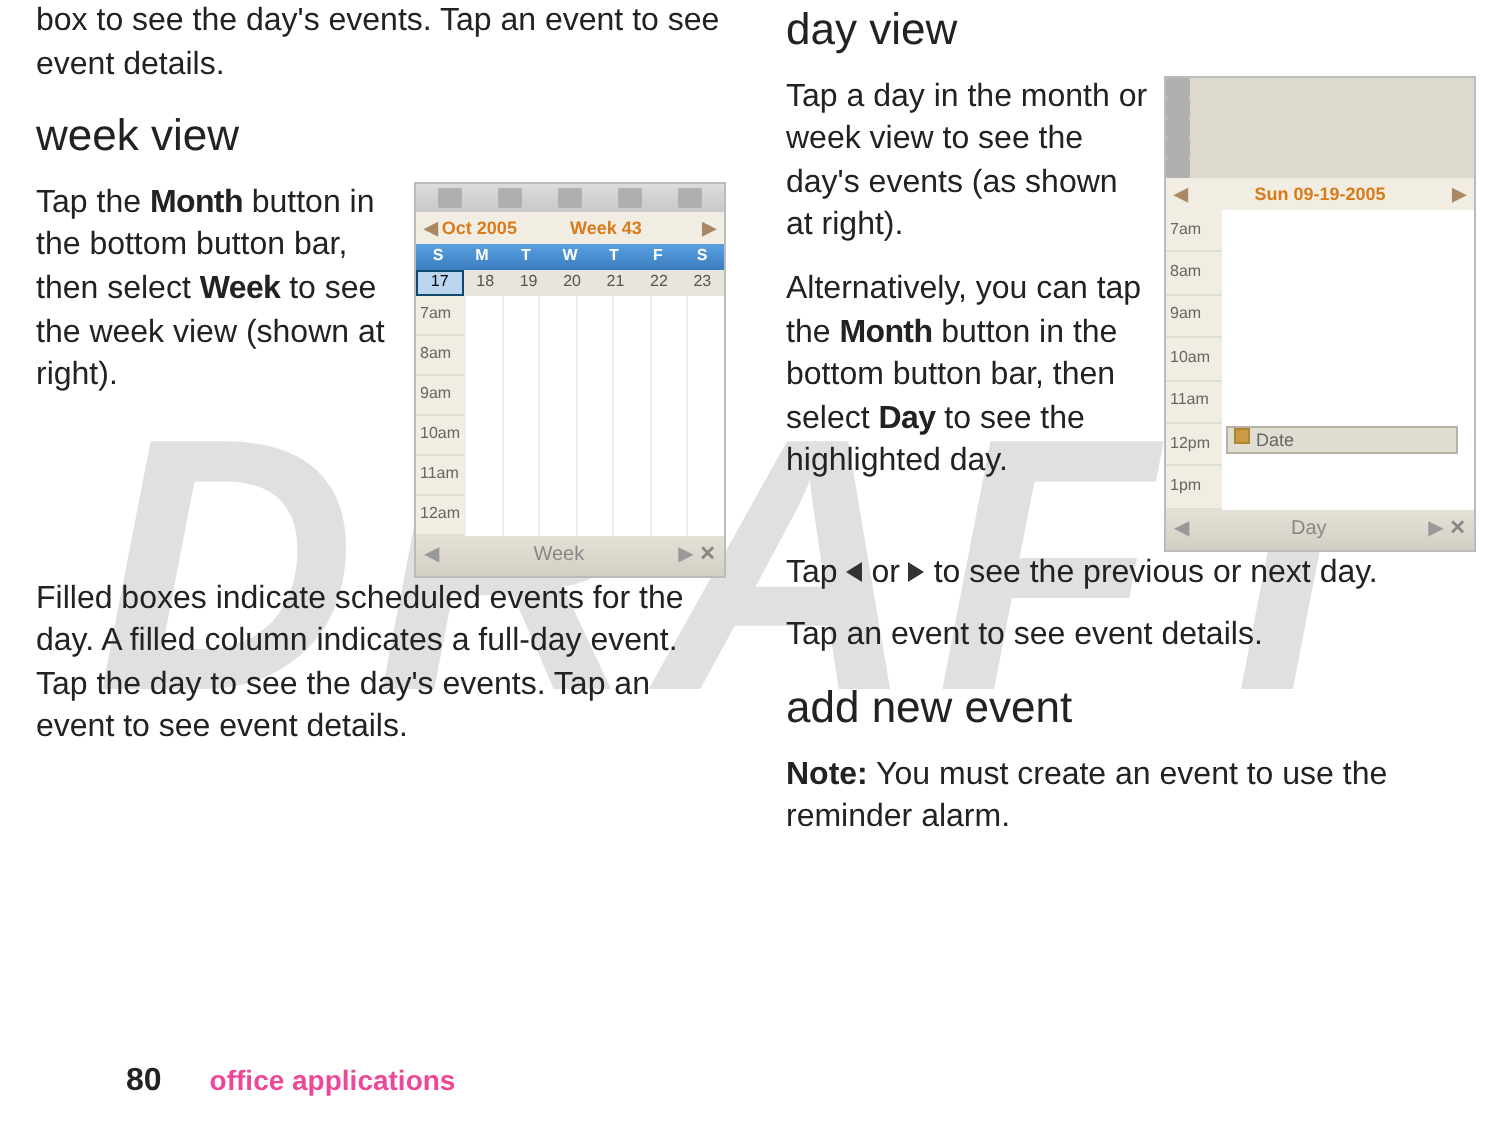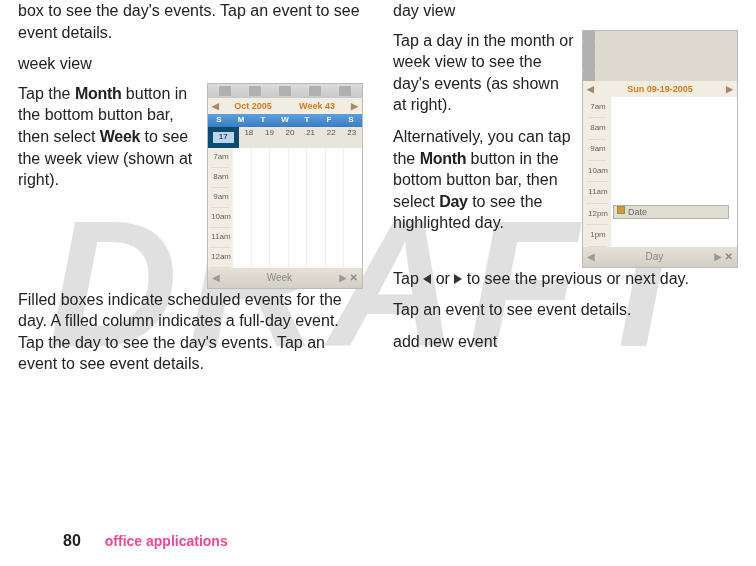--- a/index.html
+++ b/index.html
@@ -32,21 +32,21 @@
     padding: 0 18px;
     gap: 30px;
   }
   .col {
     flex: 1;
     font-size: 16px;
     line-height: 1.35;
   }
   .col p { margin-bottom: 10px; }
   .heading {
-    font-size: 16px;
+    font-size: 22px;
     font-weight: normal;
     margin: 10px 0 8px 0;
   }
   .bold { font-weight: bold; }
   .sans-narrow { font-family: Arial, sans-serif; letter-spacing: -0.3px; }
 
   
   .weekshot {
     float: right;
     width: 156px;
@@ -69,50 +69,49 @@
   .weektitle {
     background: #f2ede2;
     display: flex;
     align-items: center;
     padding: 2px 2px;
     color: #d97b1a;
     font-weight: bold;
     font-size: 9px;
   }
   .weektitle .arrow { color: #a86; padding: 0 2px; }
-  .weektitle .filler { flex: 1; text-align: center; }
+  .weektitle .filler { flex: 1; }
   .dowrow {
     display: flex;
     background: linear-gradient(#5aa0e0,#3a7dc0);
     color: #fff;
     font-size: 8px;
     font-weight: bold;
   }
   .dowrow span { flex: 1; text-align: center; padding: 1px 0; }
   .daterow {
     display: flex;
     background: #e8e5dc;
     font-size: 8px;
     color: #555;
   }
   .daterow span { flex: 1; text-align: center; padding: 1px 0; }
-  .daterow span.sel { background: #bcd5ee; color: #000; border: 5px solid #0c4a6e; padding:0; }
+  .daterow span.sel { background: #bcd5ee; color: #000; border: 1px solid #0c4a6e; padding:0; }
   .gridarea {
     display: flex;
     height: 120px;
     background: #fff;
   }
   .hourcol {
     width: 24px;
     background: #f2ede2;
     display: flex;
     flex-direction: column;
     font-size: 8px;
     color: #666;
-    align-items: center;
   }
   .hourcol span { flex:1; border-bottom:1px solid #e0ddd2; padding-left:2px; display:flex; align-items:center;}
   .daygrid {
     flex: 1;
     display: flex;
   }
   .daygrid .dc { flex:1; border-left:1px solid #eee; }
   .bottombar {
     height: 20px;
     background: linear-gradient(#e6e1d6,#d4cfc4);
@@ -319,19 +318,22 @@
     </p>
 
     <p style="clear:both">
       <span>Tap </span><span class="tri left"></span><span> or </span><span class="tri right"></span><span> to see the previous or next day.</span>
     </p>
 
     <p>Tap an event to see event details.</p>
 
     <h2 class="heading">add new event</h2>
 
+    <p>
+      <span class="bold">Note:</span><span> You must create an event to use the reminder alarm.</span>
+    </p>
   </div>
 </div>
 
 <div class="footer">
   <span class="pnum">80</span>
   <span class="ftxt">office applications</span>
 </div>
 
 </body></html>

